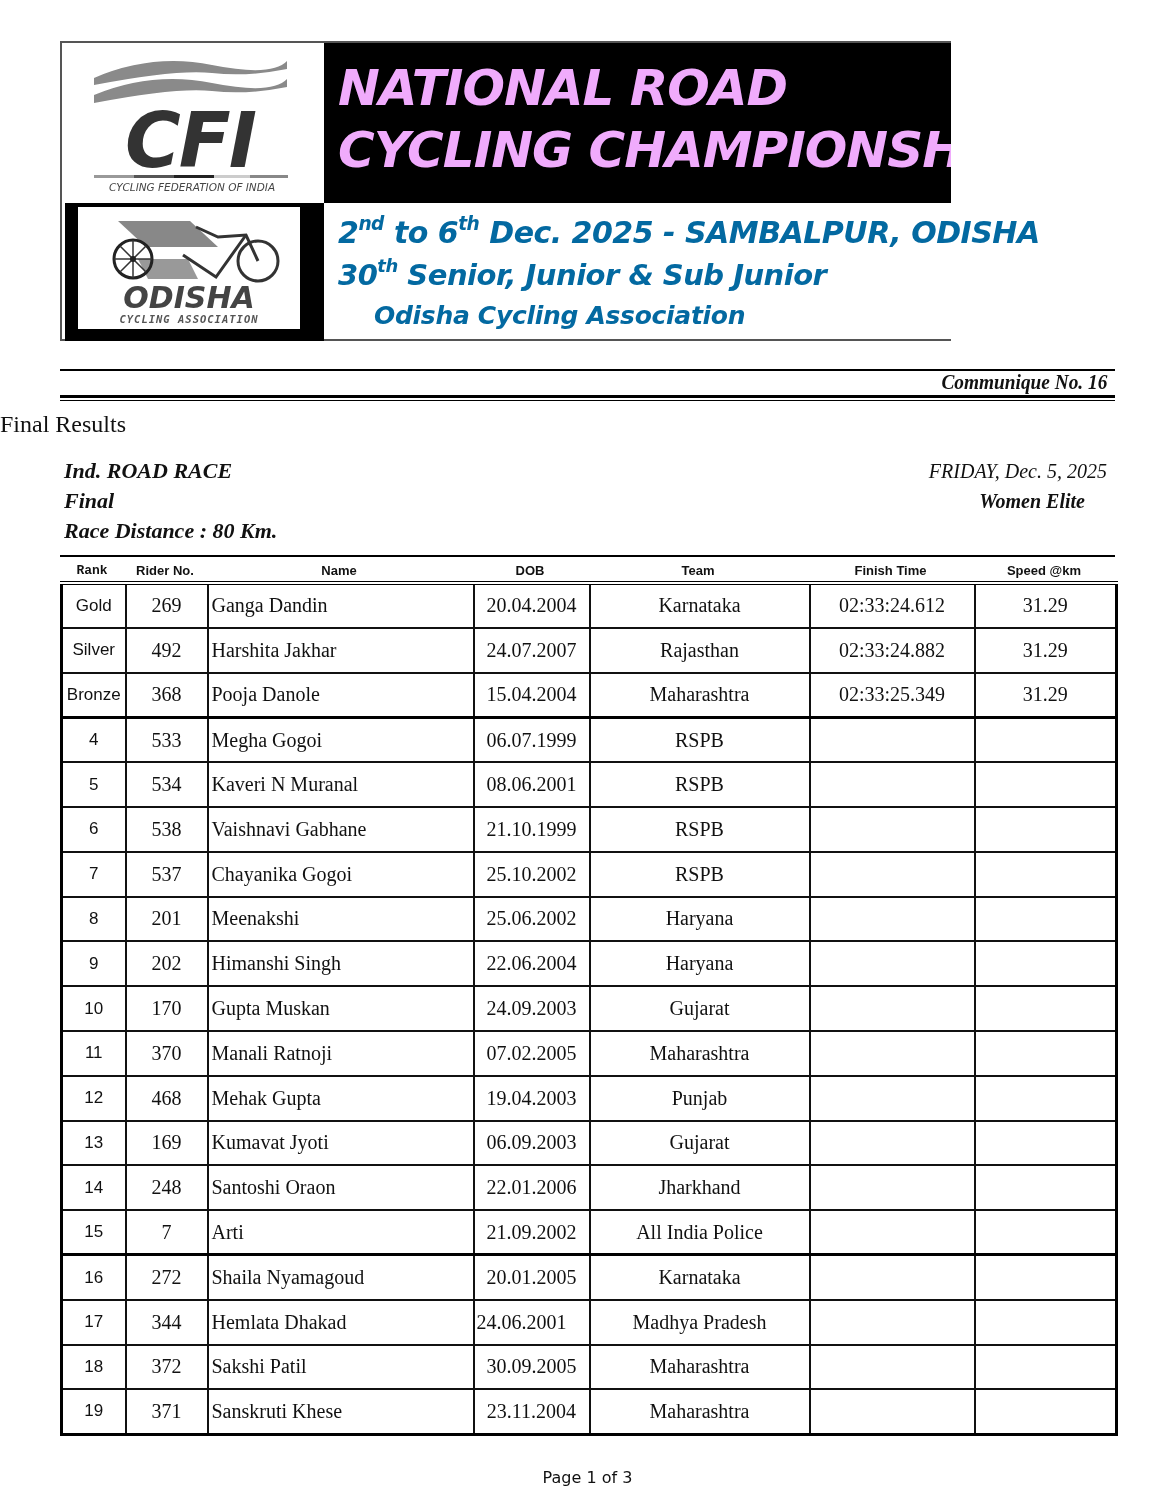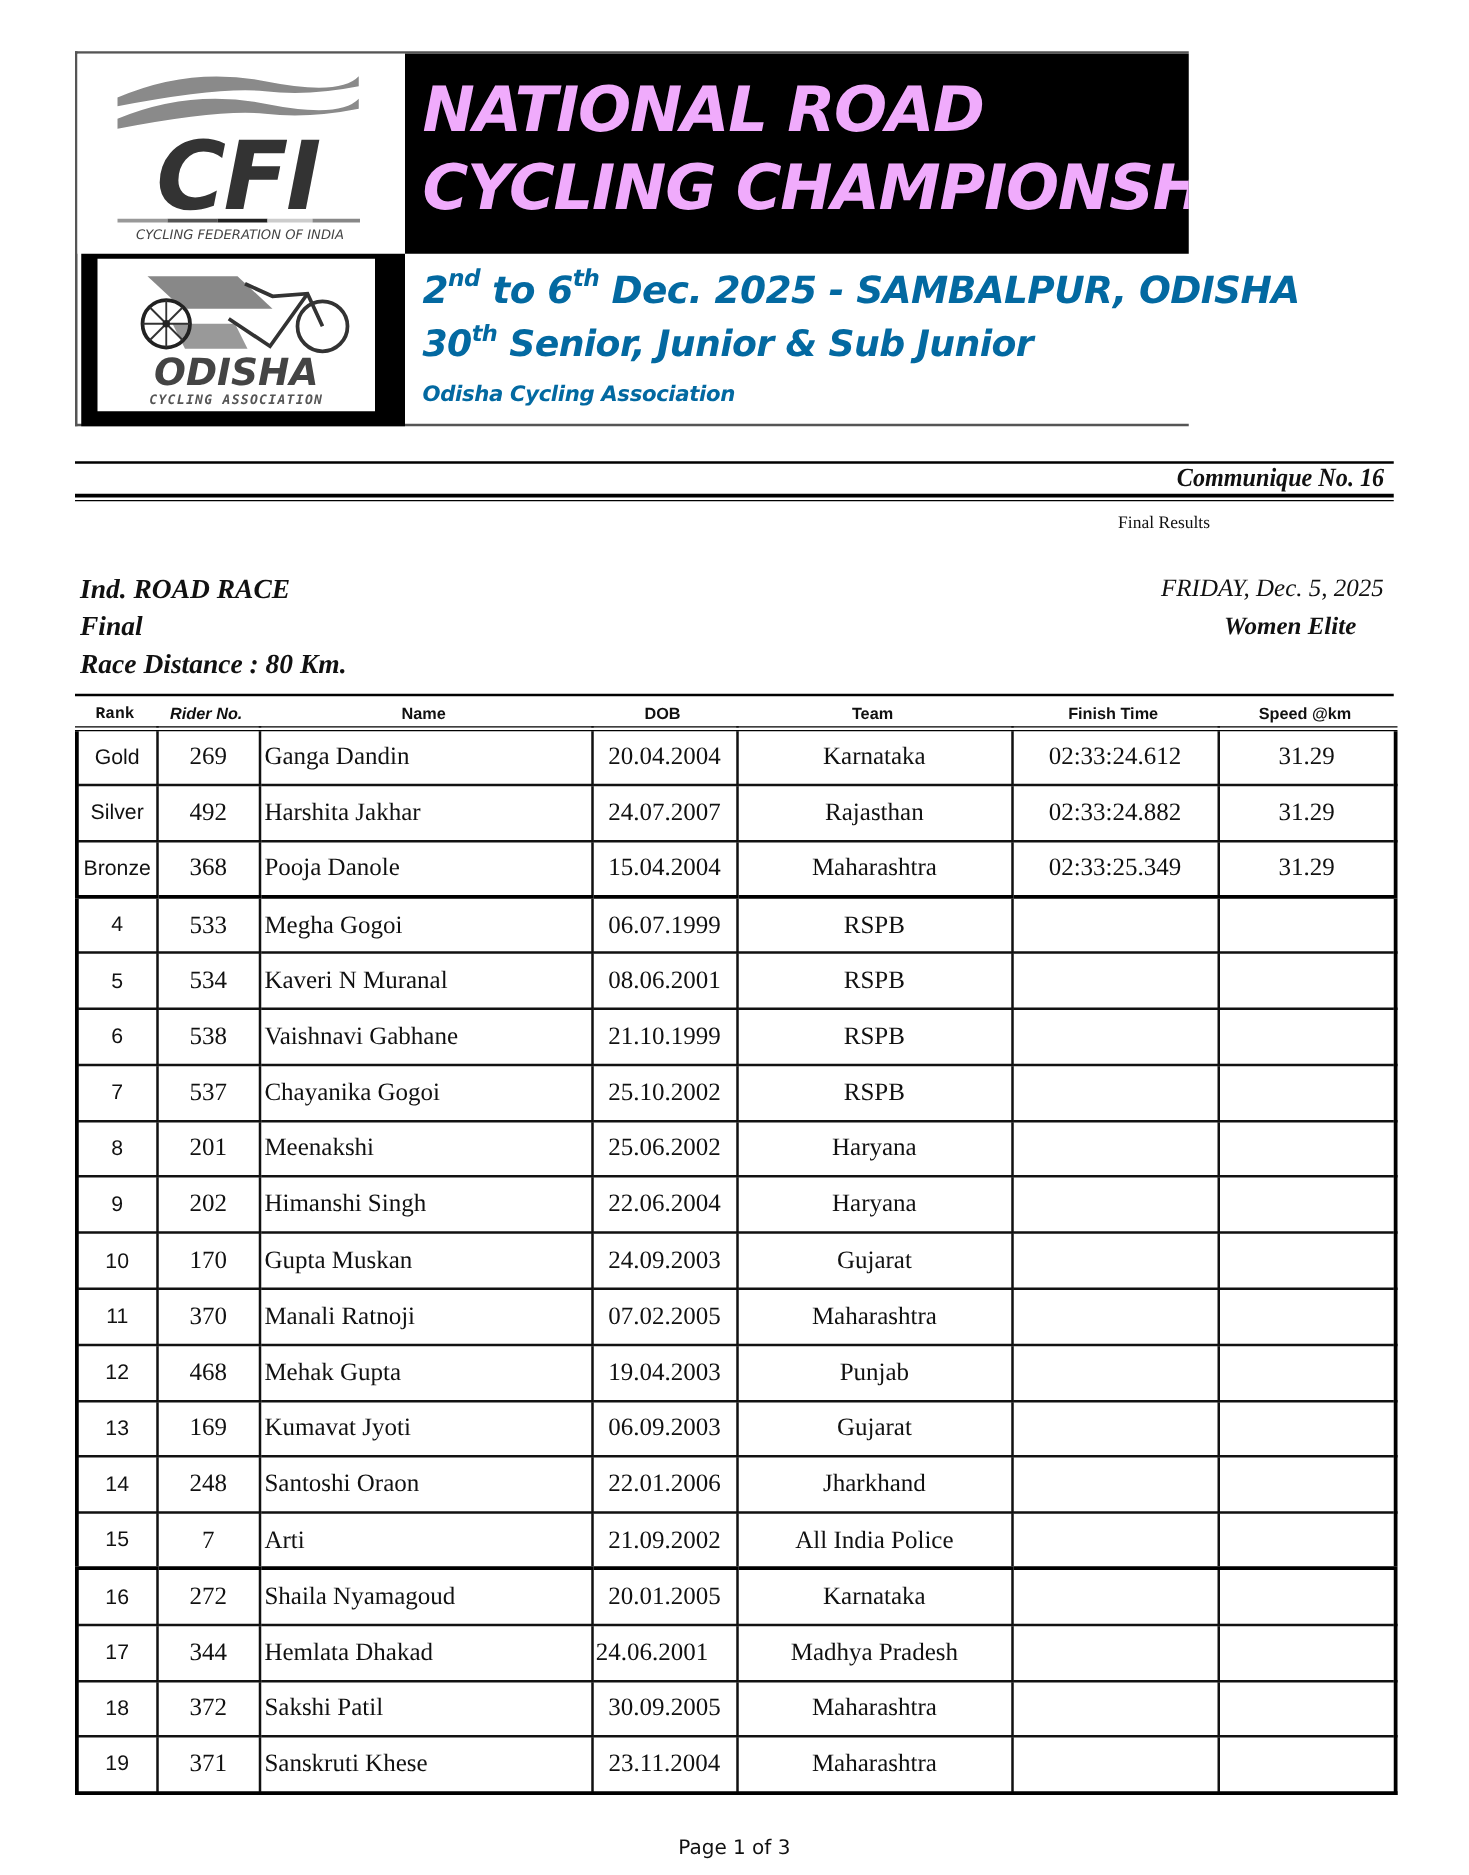--- a/index.html
+++ b/index.html
@@ -26,33 +26,33 @@
       padding: 14px 0 0 14px; overflow: hidden;
     }
     .title-line { font-size: 50px; line-height: 62px; letter-spacing: -1px; white-space: nowrap; }
     .sub-block {
       position: absolute; left: 262px; top: 160px; right: 0; bottom: 0;
       font-family: "DejaVu Sans", sans-serif; font-weight: bold; color: #0369a1;
       padding: 10px 0 0 14px;
     }
     .sub1 { font-size: 30px; line-height: 40px; white-space: nowrap; letter-spacing: -0.5px; }
     .sub2 { font-size: 29px; line-height: 44px; white-space: nowrap; letter-spacing: -0.5px; }
-    .sub3 { font-size: 17px; line-height: 38px; white-space: nowrap; letter-spacing: -0.3px; }
+    .sub3 { font-size: 25px; line-height: 38px; white-space: nowrap; letter-spacing: -0.3px; margin-left: 36px; }
     sup { font-size: 0.62em; vertical-align: 0.7em; line-height: 0; }
 
     
     .rule-top { position: absolute; left: 60px; top: 369px; width: 1055px; height: 2px; background: #000; }
     .communique {
       position: absolute; right: 68px; top: 370px; font-size: 21px; font-style: italic; font-weight: bold;
       font-family: "Liberation Serif", serif; transform: scaleX(0.92); transform-origin: right center;
     }
     .rule-bot1 { position: absolute; left: 60px; top: 395px; width: 1055px; height: 3px; background: #000; }
     .rule-bot2 { position: absolute; left: 60px; top: 400px; width: 1055px; height: 1px; background: #000; }
 
-    .final-results { position: absolute; left: 0; width: 968px; top: 411px; text-align: right; font-size: 14px; }
+    .final-results { position: absolute; left: 0; width: 968px; top: 411px; text-align: left; font-size: 24px; }
 
     .meta-left { position: absolute; left: 64px; top: 456px; font-style: italic; font-weight: bold; font-size: 22px; line-height: 30px; }
     .meta-right { position: absolute; right: 68px; top: 456px; font-style: italic; font-size: 20px; line-height: 30px; text-align: right; }
     .meta-right .cat { font-weight: bold; margin-right: 22px; }
 
     
     .thead-rule { position: absolute; left: 60px; top: 555px; width: 1055px; height: 2px; background: #000; }
     .thead {
       position: absolute; left: 60px; top: 559px; width: 1055px; height: 22px;
       font-family: "Liberation Sans", sans-serif; font-weight: bold; font-size: 13px;
@@ -67,21 +67,21 @@
     .results td {
       border: 2px solid #111; height: 44.8px; font-size: 20px; text-align: center;
       padding: 0 2px; white-space: nowrap; overflow: hidden;
     }
     .results td.rank { font-family: "Liberation Sans", sans-serif; font-size: 17px; }
     .results td.name { text-align: left; padding-left: 3px; }
     .results td.dob-left { text-align: left; }
     .results tr.sep td { border-top: 3px solid #000; }
 
     .c-rank { width: 64px; font-family: Liberation Mono, monospace; }
-    .c-rider { width: 82px; font-style: italic; }
+    .c-rider { width: 82px; }
     .c-name { width: 266px; }
     .c-dob { width: 116px; }
     .c-team { width: 220px; }
     .c-time { width: 165px; }
     .c-speed { width: 142px; }
 
     .page-footer {
       position: absolute; left: 0; width: 1175px; top: 1468px; text-align: center;
       font-family: "DejaVu Sans", sans-serif; font-size: 16px;
     }

